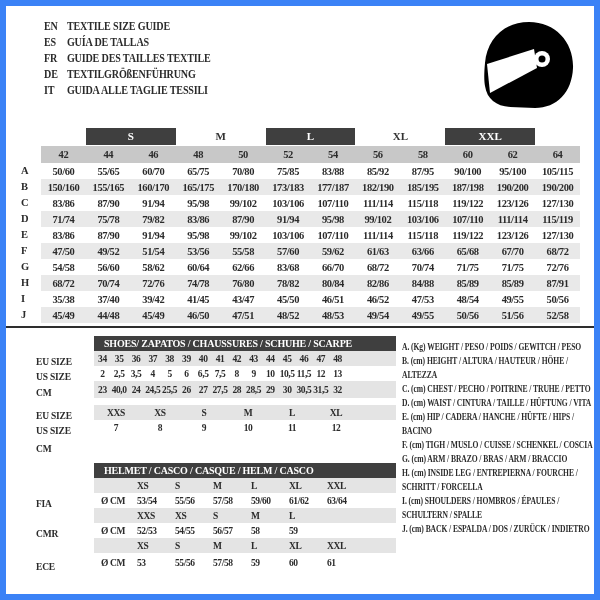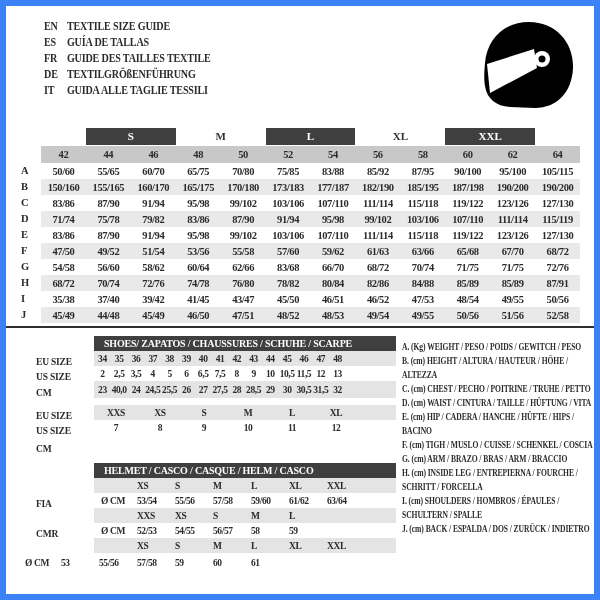--- a/index.html
+++ b/index.html
@@ -453,20 +453,21 @@
               <div class="cell">XS</div>
               <div class="cell">S</div>
               <div class="cell">M</div>
               <div class="cell">L</div>
               <div class="cell">XL</div>
               <div class="cell">XXL</div>
             </div>
           </div>
         </div>
         <div class="lrow" style="height: 20px;">
+          <div class="rlabel">ECE</div>
           <div class="vals">
             <div class="vgrid hgrid">
               <div class="cell">Ø CM</div>
               <div class="cell">53</div>
               <div class="cell">55/56</div>
               <div class="cell">57/58</div>
               <div class="cell">59</div>
               <div class="cell">60</div>
               <div class="cell">61</div>
             </div>

